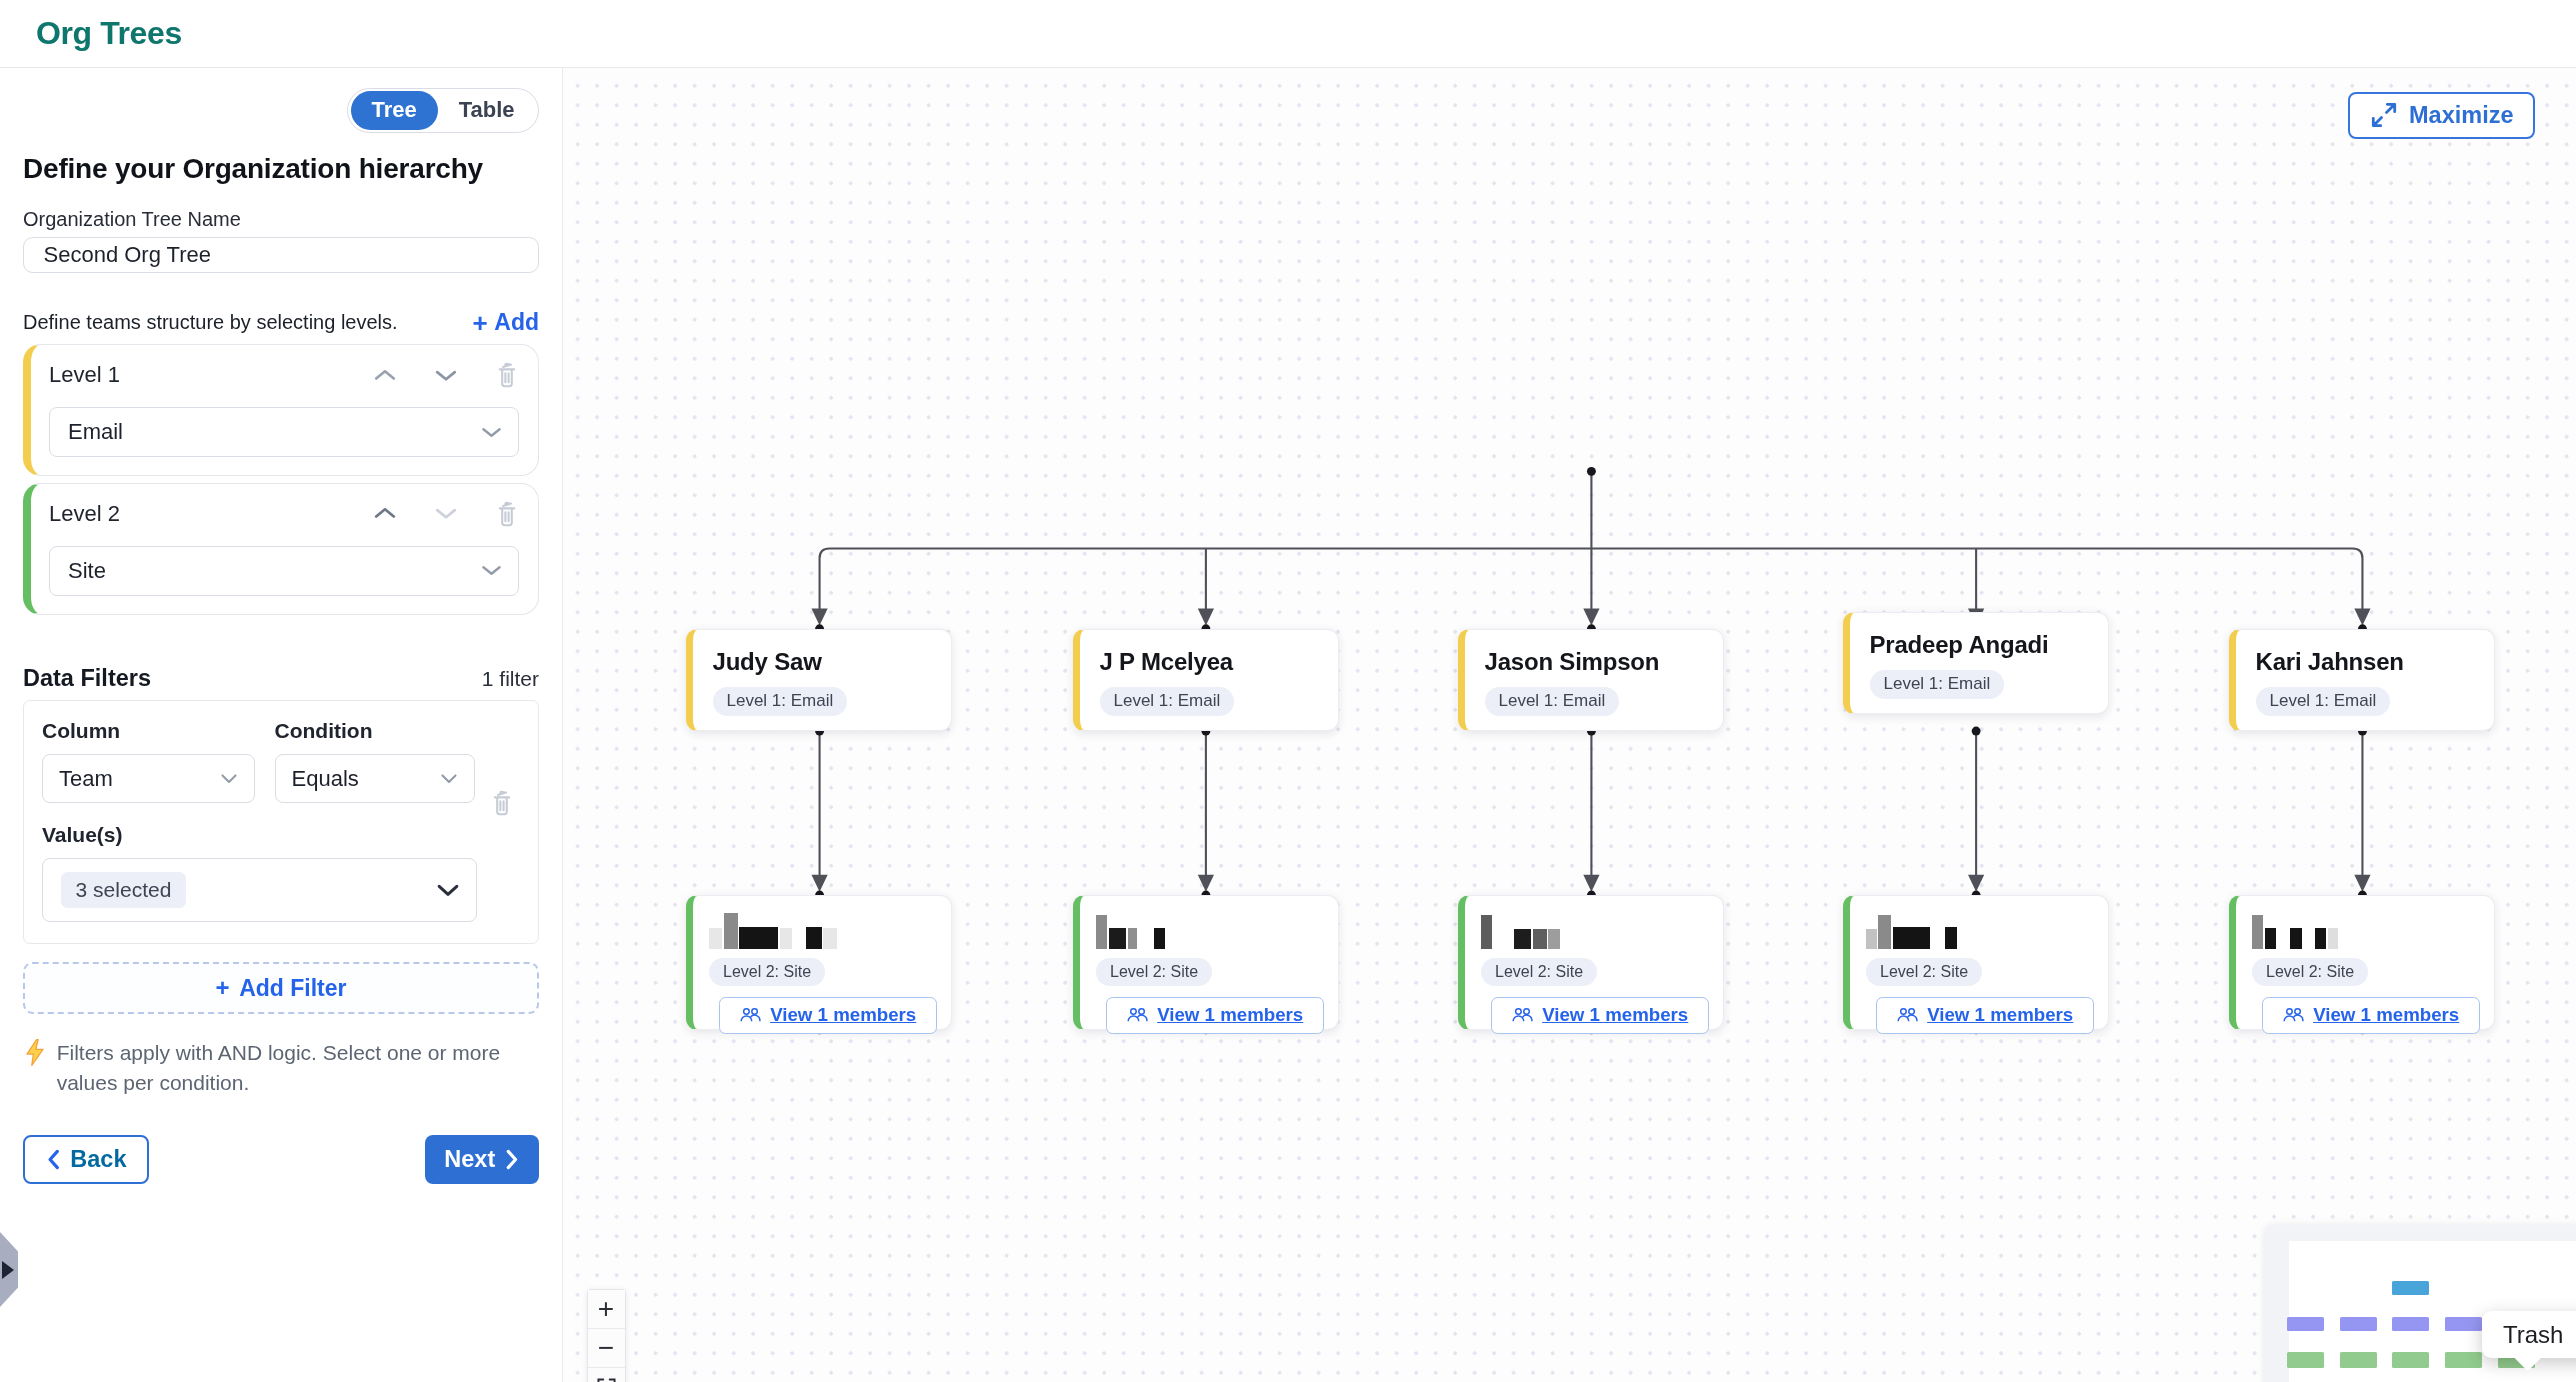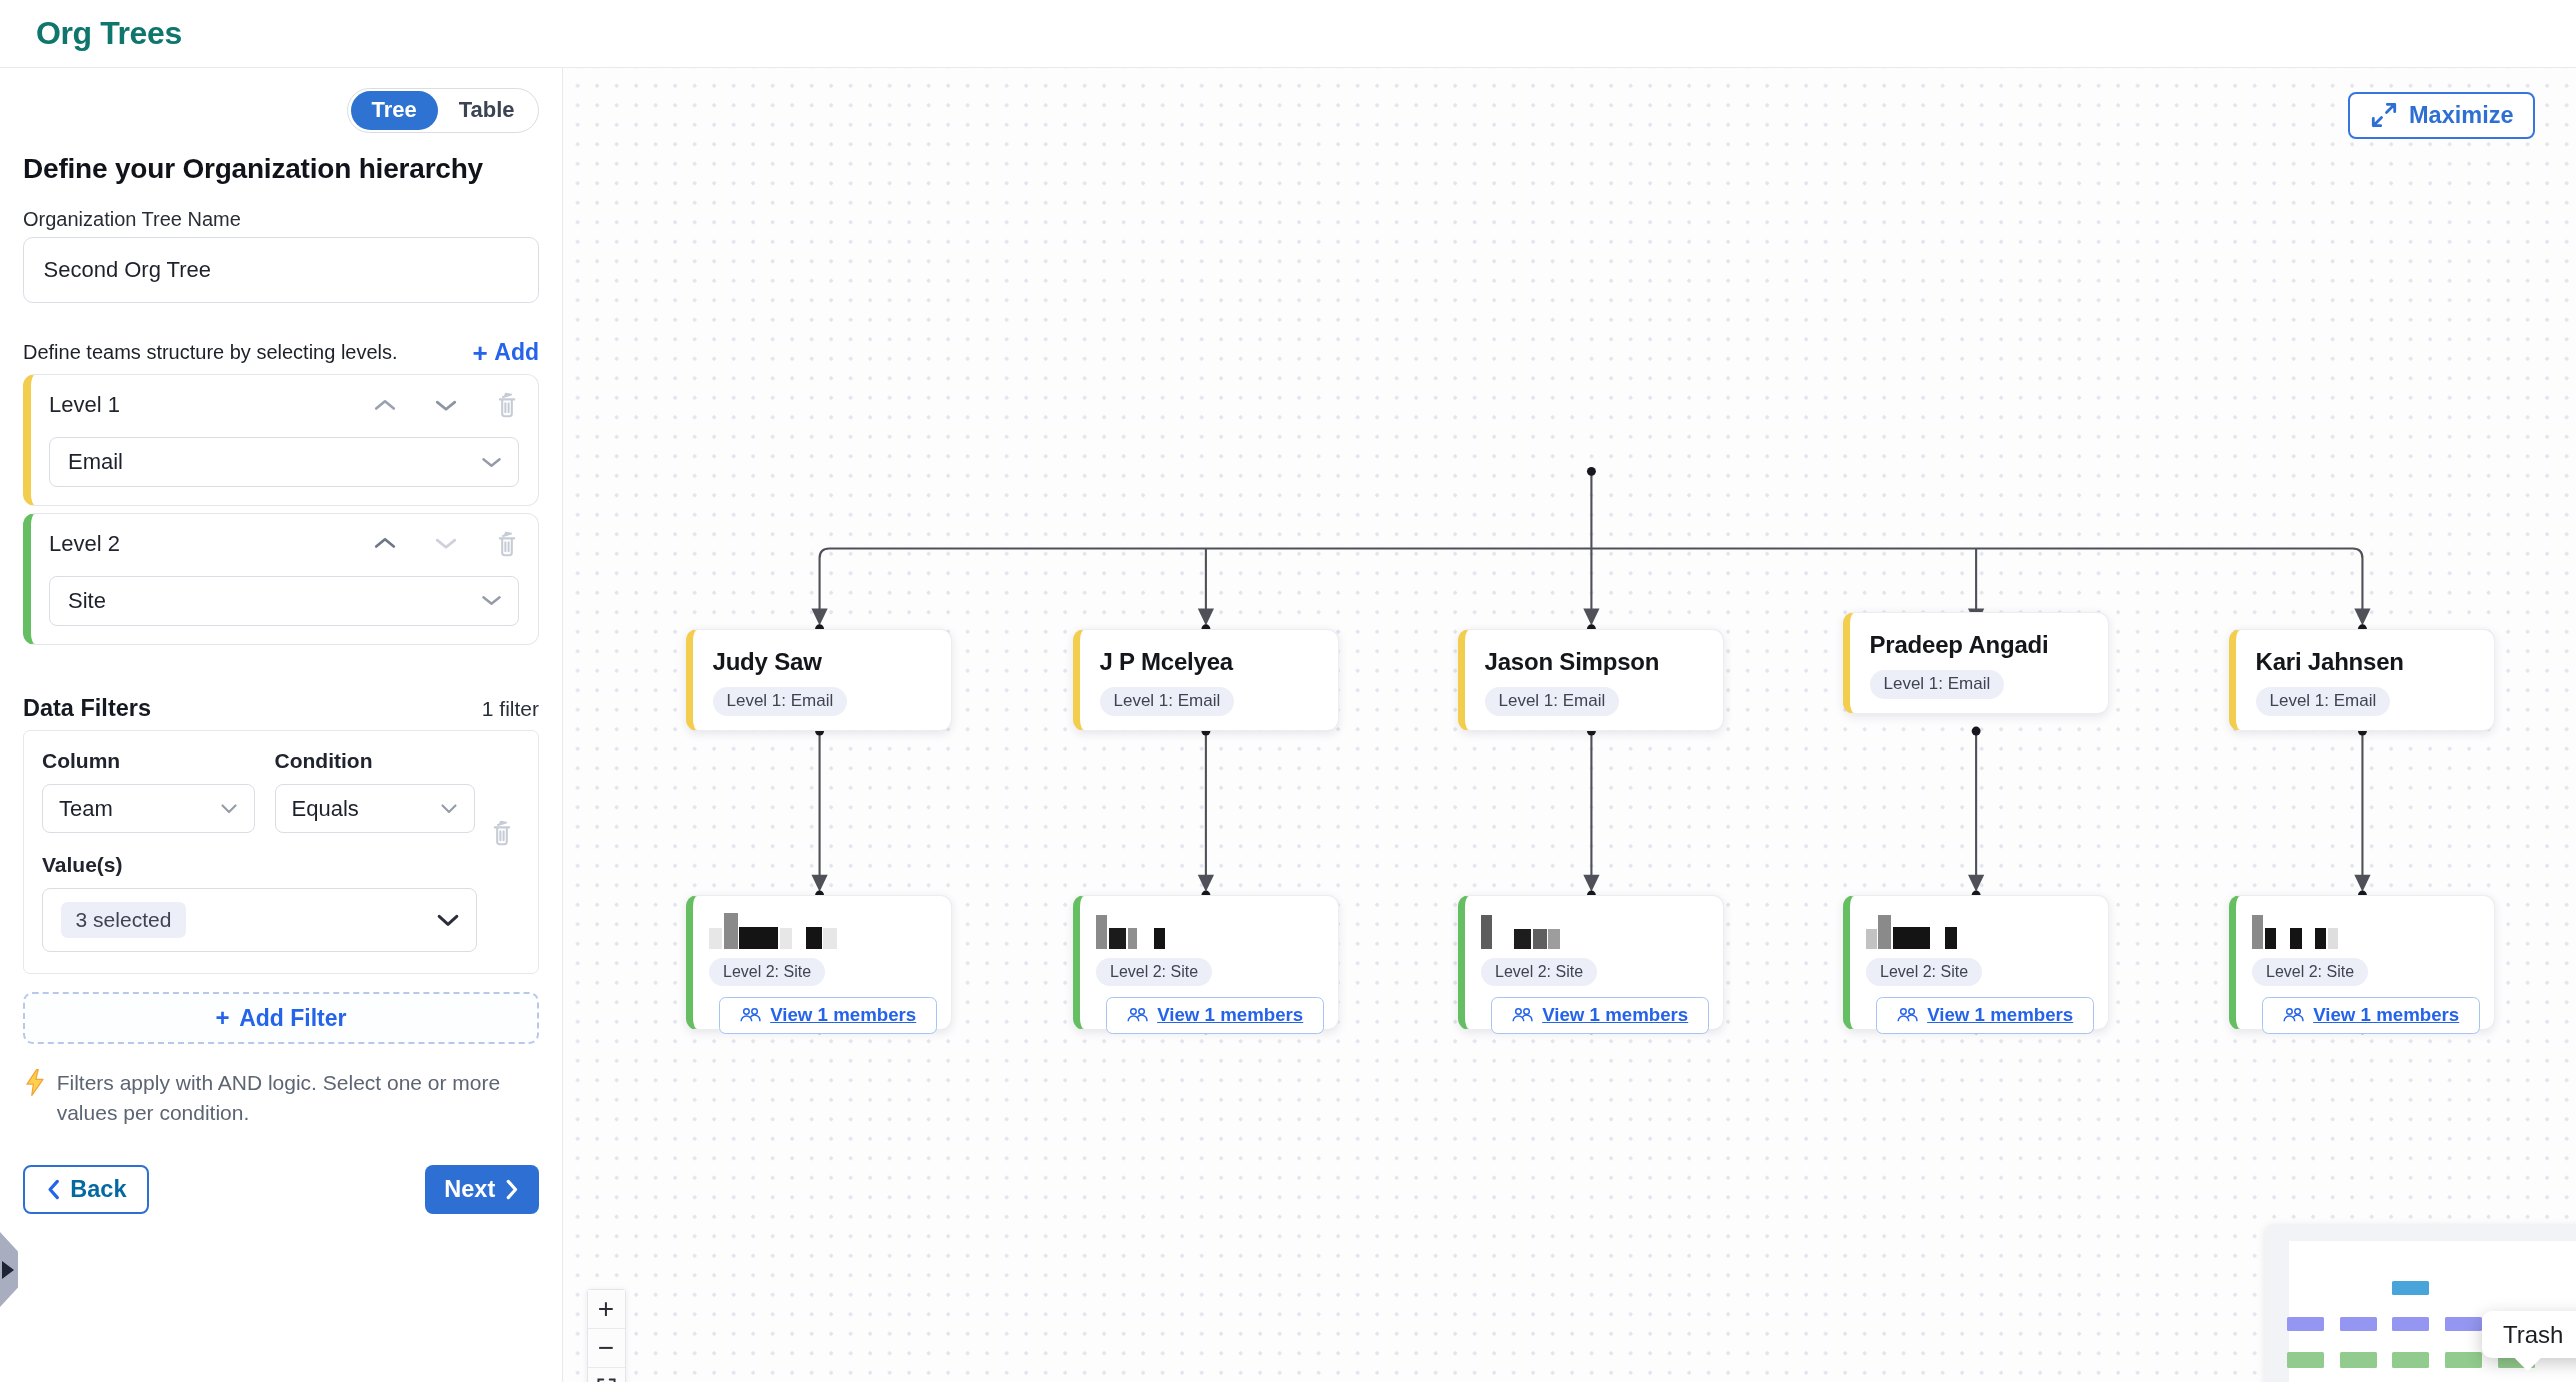--- a/index.html
+++ b/index.html
@@ -24,31 +24,31 @@
   .toggle-row { display:flex; justify-content:flex-end; }
   .seg-toggle { display:flex; align-items:center; border:1.6px solid #d9dde4; border-radius:811px;
                 background:#fff; padding:2.4px; }
   .seg { font-size:22px; font-weight:700; padding:6.5px 21px; border-radius:811px; cursor:pointer; }
   .seg.on { background:#2e72d2; color:#fff; }
   .seg.off { color:#3c4454; }
 
   .panel-heading { margin-top:19.5px; font-size:28px; font-weight:700; color:#10131a; letter-spacing:-0.2px; }
 
   .field-label { margin-top:23px; font-size:20px; color:#272c36; }
-  .text-input { margin-top:6.5px; width:100%; height:66px; border:1.6px solid #d9dde4; border-radius:9.7px;
+  .text-input { margin-top:6.5px; width:100%; height:36px; border:1.6px solid #d9dde4; border-radius:9.7px;
                 font-size:22px; color:#1d212b; padding:0 19.5px; background:#fff; outline:none;
                 font-family:"Liberation Sans", sans-serif; }
 
   .teams-row { margin-top:36px; display:flex; align-items:center; justify-content:space-between; }
   .teams-hint { font-size:20px; color:#1c2129; }
   .add-link { display:flex; align-items:center; gap:6.5px; color:#2563eb; font-size:23px; font-weight:700; cursor:pointer; }
   .add-link .plus { font-size:26px; font-weight:700; line-height:1; }
 
   .level-card { margin-top:8px; border:1.6px solid #e4e6eb; border-left:8px solid #f2cd4e;
-                border-radius:12px; padding:16px 19.5px 18px 18px; background:#fff; }
+                border-radius:18px; padding:16px 19.5px 18px 18px; background:#fff; }
   .level-card + .level-card { margin-top:6.5px; }
   .level-card.green { border-left-color:#65bf62; }
   .level-head { display:flex; align-items:center; }
   .level-title { font-size:22px; color:#20242e; }
   .level-actions { margin-left:auto; display:flex; align-items:center; gap:37px; }
   .icon-btn { display:flex; align-items:center; cursor:pointer; background:none; border:none; padding:0; }
 
   .select { margin-top:18px; height:50px; border:1.6px solid #d9dde4; border-radius:8px; background:#fff;
             display:flex; align-items:center; padding:0 16px 0 18px; cursor:pointer; }
   .select .sel-text { font-size:22px; color:#1d212b; }

